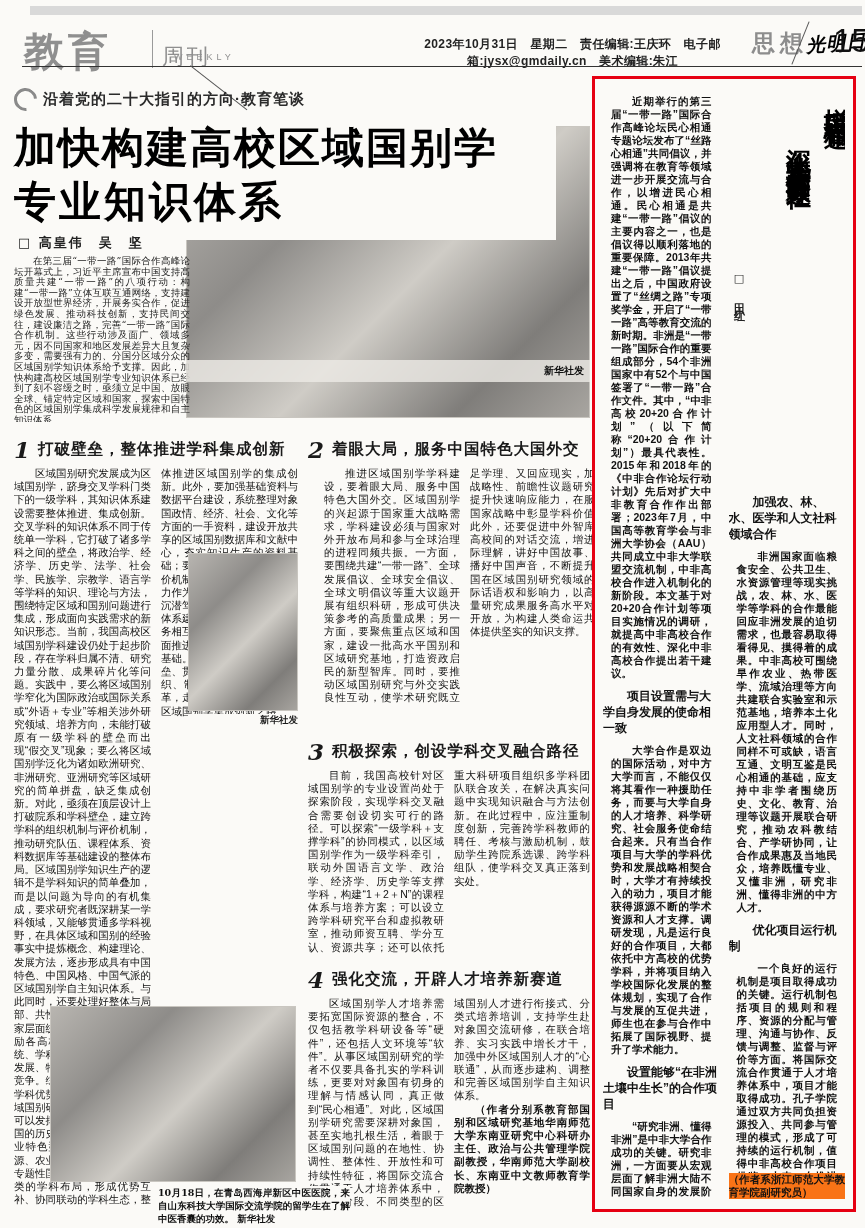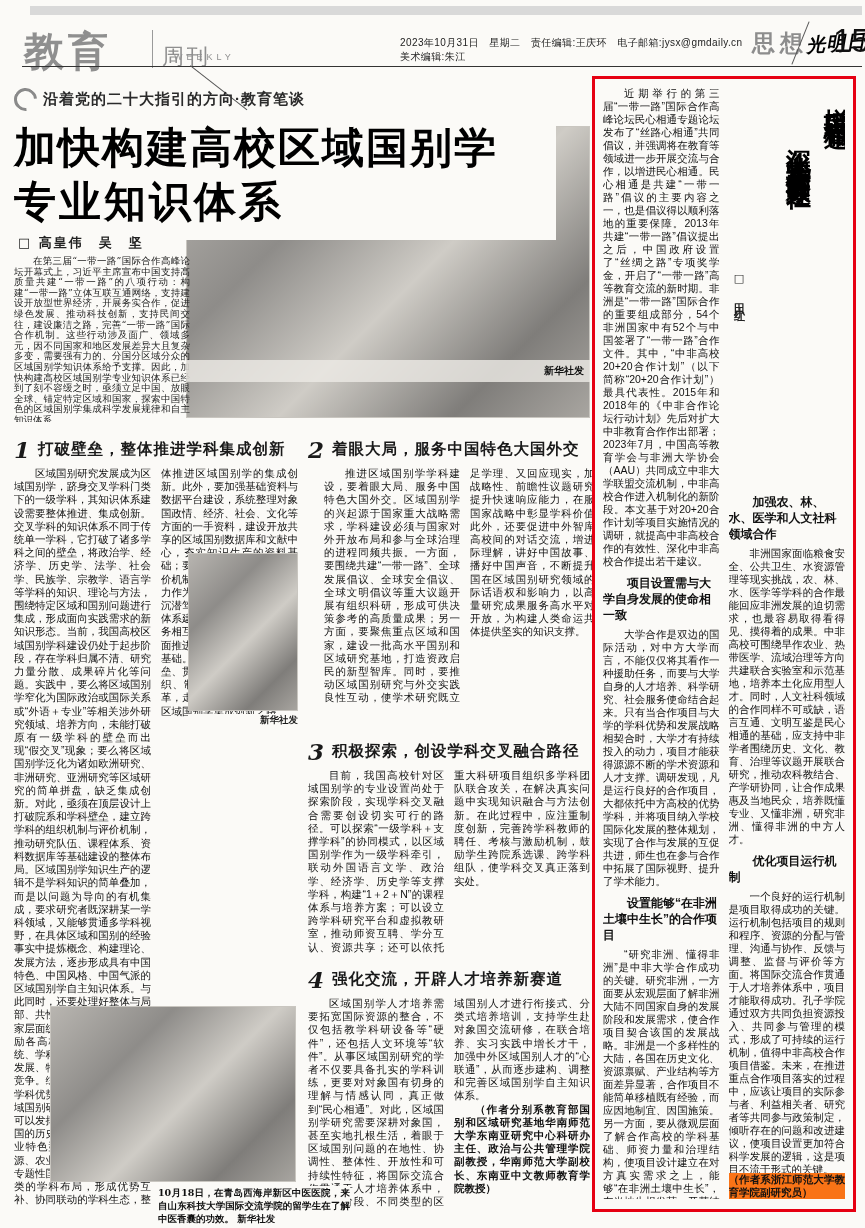--- a/index.html
+++ b/index.html
@@ -8,21 +8,21 @@
     background:#fbfaf7;color:#1a1a1a;
     font-family:"Liberation Sans",sans-serif;
   }
   .abs{position:absolute;}
   
   .topbar{left:30px;top:6px;width:832px;height:9px;background:#d9d9d9;}
   .logo-cn{left:24px;top:24px;font-size:40px;font-weight:900;color:#8f8f8f;letter-spacing:4px;font-family:"DejaVu Serif",serif;}
   .logo-div{left:152px;top:30px;width:1px;height:38px;background:#9a9a9a;}
   .logo-week{left:162px;top:42px;font-size:22px;font-weight:400;color:#8f8f8f;letter-spacing:2px;}
   .logo-en{left:174px;top:52px;font-size:9px;color:#8f8f8f;letter-spacing:4px;}
-  .dateline{left:400px;top:36px;width:345px;font-size:10px;font-weight:400;color:#222;text-align:left;letter-spacing:.4px;}
+  .dateline{left:400px;top:36px;width:345px;font-size:12px;font-weight:700;color:#222;text-align:center;letter-spacing:.4px;}
   .edition{left:752px;top:28px;font-size:23px;font-weight:900;color:#8d8d8d;letter-spacing:5px;}
   .mast-slash{left:800px;top:20px;width:1px;height:46px;background:#555;transform:rotate(22deg);}
   .masthead{left:806px;top:30px;font-size:19px;font-weight:900;font-style:italic;color:#000;
     font-family:"DejaVu Serif",serif;transform:rotate(-4deg);letter-spacing:1px;white-space:nowrap;}
   .pageno{left:833px;top:22px;font-size:33px;color:#111;font-weight:400;}
   .head-rule{left:22px;top:66px;width:840px;height:1px;background:#333;}
   .head-diag{left:118px;top:66px;width:72px;height:1px;background:#555;transform-origin:right top;transform:rotate(-142deg);}
   
   .kicker{left:14px;top:88px;display:flex;align-items:center;gap:6px;}
   .g-icon{width:17px;height:17px;border:3px solid #8a8a8a;border-radius:50%;border-right-color:transparent;transform:rotate(40deg);}
@@ -64,21 +64,21 @@
     font-family:"DejaVu Serif",serif;font-weight:900;font-size:9.5px;background:#fbfaf7;}
   .photo3{left:50px;top:1006px;width:246px;height:176px;z-index:2;}
   .photo3-cap{left:158px;top:1186px;width:192px;z-index:3;background:#fbfaf7;
     font-family:"DejaVu Serif",serif;font-weight:700;font-size:9.5px;line-height:13px;text-align:justify;color:#111;}
   .photo3-cap .credit{font-weight:900;}
   
   .sidebox{left:592px;top:76px;width:264px;height:1136px;border:3px solid #e60012;background:#fbfaf7;
     box-sizing:border-box;display:flex;gap:9px;padding:8px 8px;}
   .side-col{width:121px;height:1112px;overflow:hidden;
     font-size:10.5px;line-height:13px;text-align:justify;color:#111;position:relative;}
-  .side-col p{margin:0;text-indent:2em;}
+  .side-col p{margin:8px;text-indent:2em;font-weight:bold;}
   .side-sub{font-size:12px;line-height:16px;font-weight:900;margin:7px 0 5px;text-indent:2em;text-align:left;}
   .vtitle{position:relative;height:400px;margin-bottom:4px;}
   .vt1{position:absolute;top:2px;right:2px;writing-mode:vertical-rl;font-size:25px;font-weight:900;letter-spacing:3px;color:#000;}
   .vt2{position:absolute;top:42px;right:40px;writing-mode:vertical-rl;font-size:25px;font-weight:900;letter-spacing:3px;color:#000;}
   .vbyline{position:absolute;top:185px;left:4px;writing-mode:vertical-rl;font-size:11px;font-weight:700;
     font-family:"DejaVu Serif",serif;letter-spacing:3px;color:#222;}
   .side-credit{position:absolute;bottom:0;left:0;width:100%;font-weight:900;font-size:10.5px;line-height:13px;
     text-align:justify;background:#f97316;}
 </style>
 </head>

